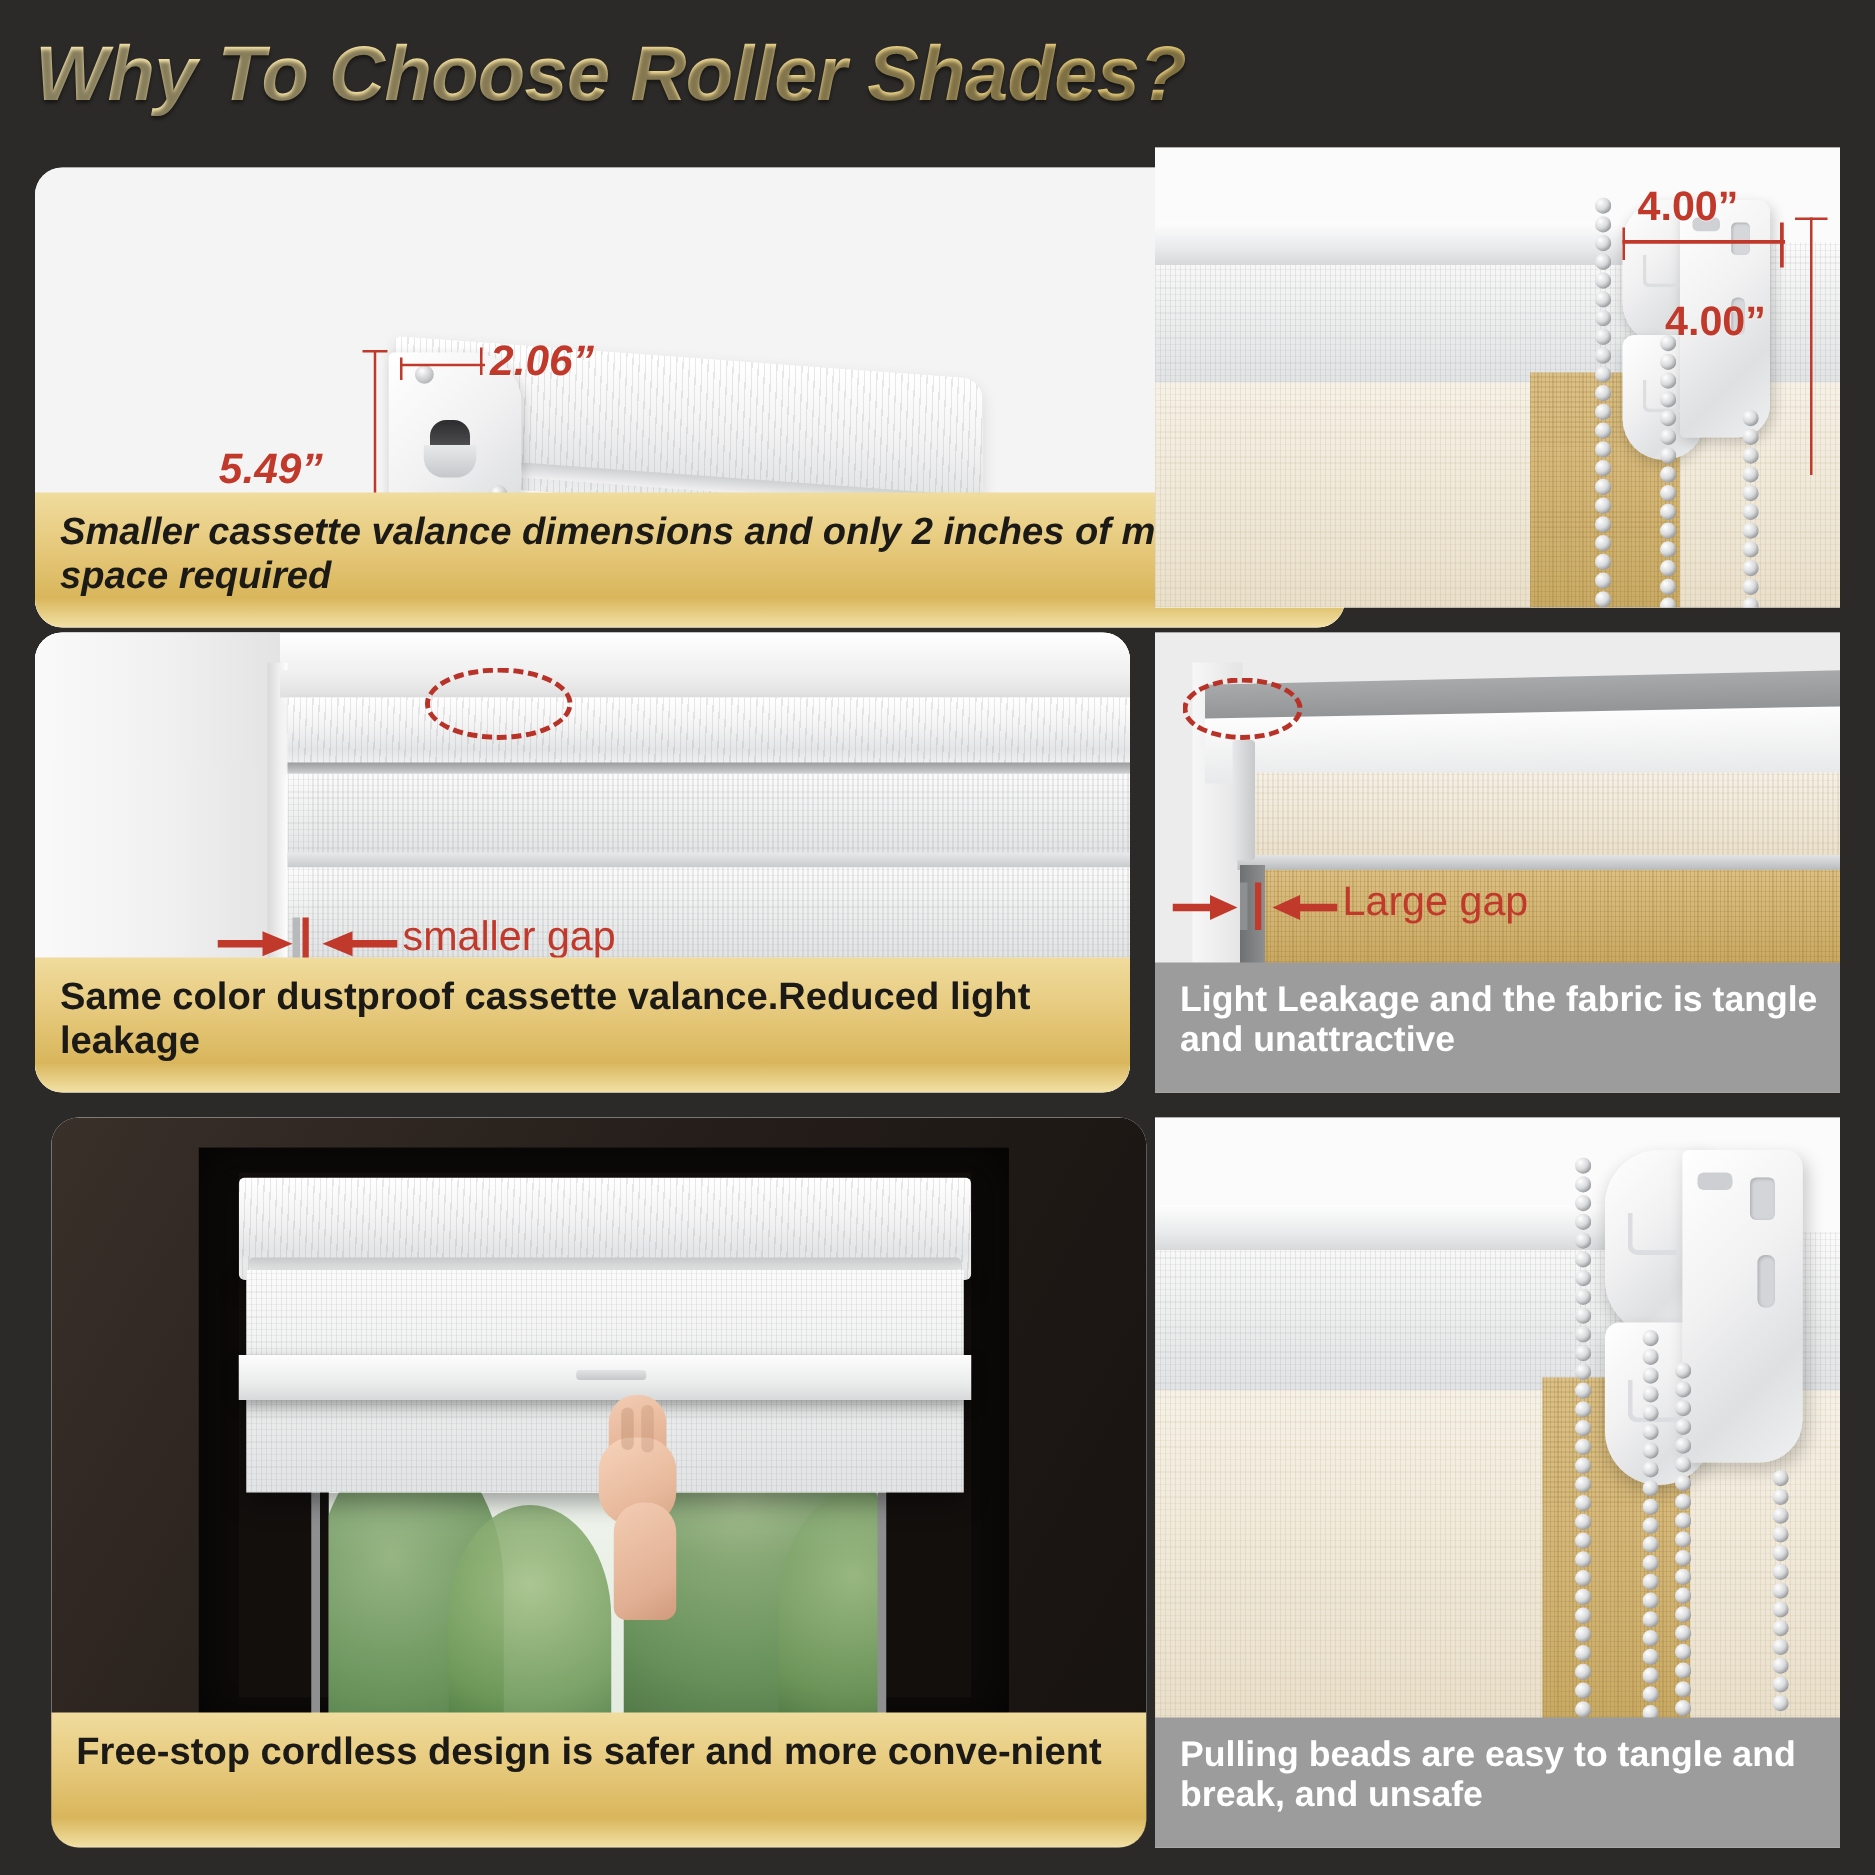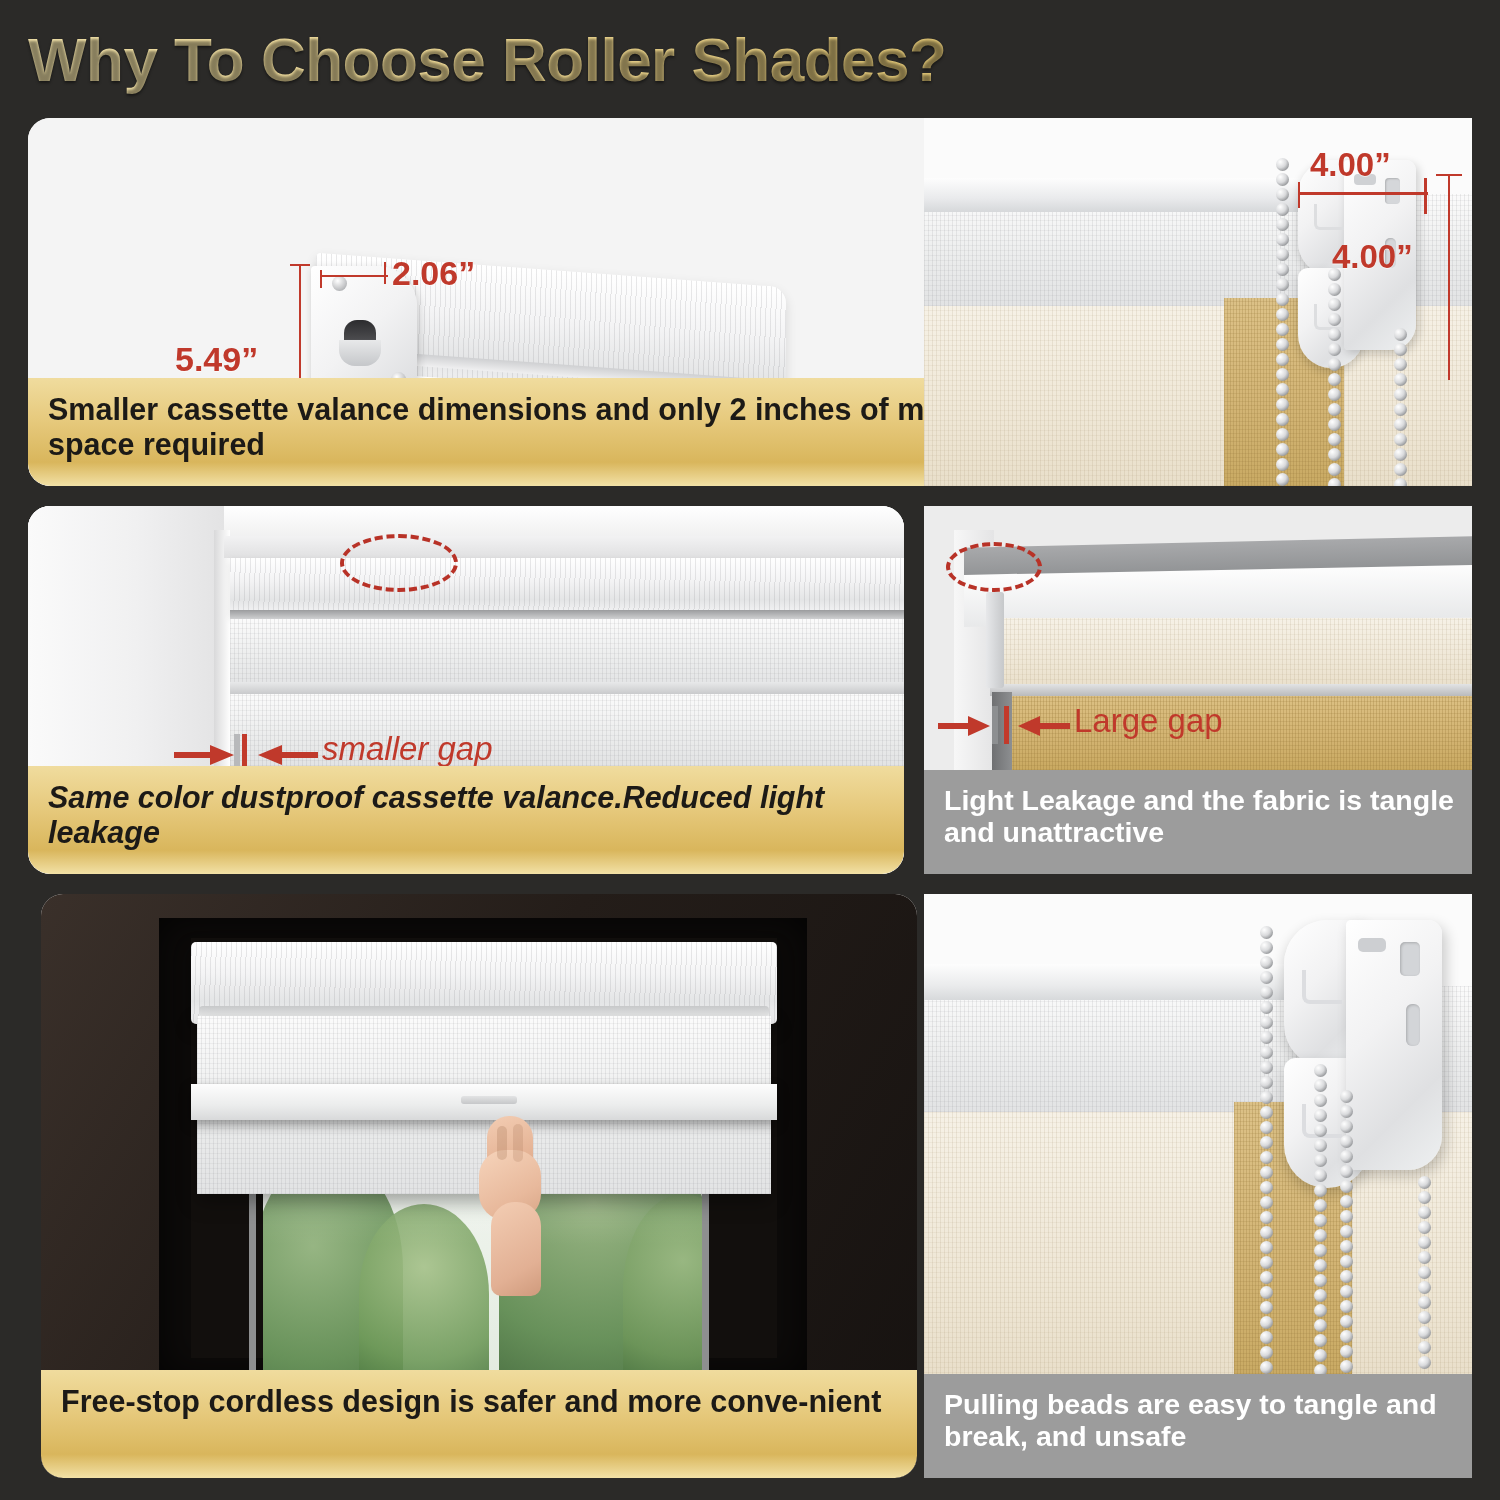--- a/index.html
+++ b/index.html
@@ -11,32 +11,32 @@
     position: relative;
   }
 
   
   .title-bar { position: absolute; left: 28px; top: 18px; width: 1440px; height: 84px; }
   .title {
     font-size: 62px; font-weight: bold; letter-spacing: -0.5px;
     background: linear-gradient(95deg,#f7e7ad 0%,#f3dd98 30%,#e3c877 62%,#c9a95c 100%);
     -webkit-background-clip: text; background-clip: text; color: transparent;
     text-shadow: 0 2px 3px rgba(0,0,0,0.45);
-    white-space: nowrap; line-height: 84px;
+    white-space: nowrap; line-height: 84px; font-style: italic;
   }
 
   
   .grid { position: absolute; left: 28px; top: 118px; width: 1444px; height: 1360px; }
   .panel { position: absolute; overflow: hidden; background: #fff; }
   .panel.left  { border-radius: 22px; }
   .panel.right { border-radius: 0; }
 
-  .p1 { left: 0;    top: 0;    width: 1048px; height: 368px; }
+  .p1 { left: 0;    top: 16px;    width: 1048px; height: 368px; font-style: italic; }
   .p2 { left: 896px;top: 0;    width: 548px; height: 368px; }
-  .p3 { left: 0;    top: 388px;width: 876px; height: 368px; font-style: italic; }
+  .p3 { left: 0;    top: 388px;width: 876px; height: 368px; }
   .p4 { left: 896px;top: 388px;width: 548px; height: 368px; }
   .p5 { left: 13px;    top: 776px;width: 876px; height: 584px; }
   .p6 { left: 896px;top: 776px;width: 548px; height: 584px; padding-left: 24px; }
 
   .art { position: absolute; left: 0; top: 0; right: 0; bottom: 0; }
 
   
   .cap {
     position: absolute; left: 0; right: 0; bottom: 0;
     padding: 14px 18px 14px 20px;

